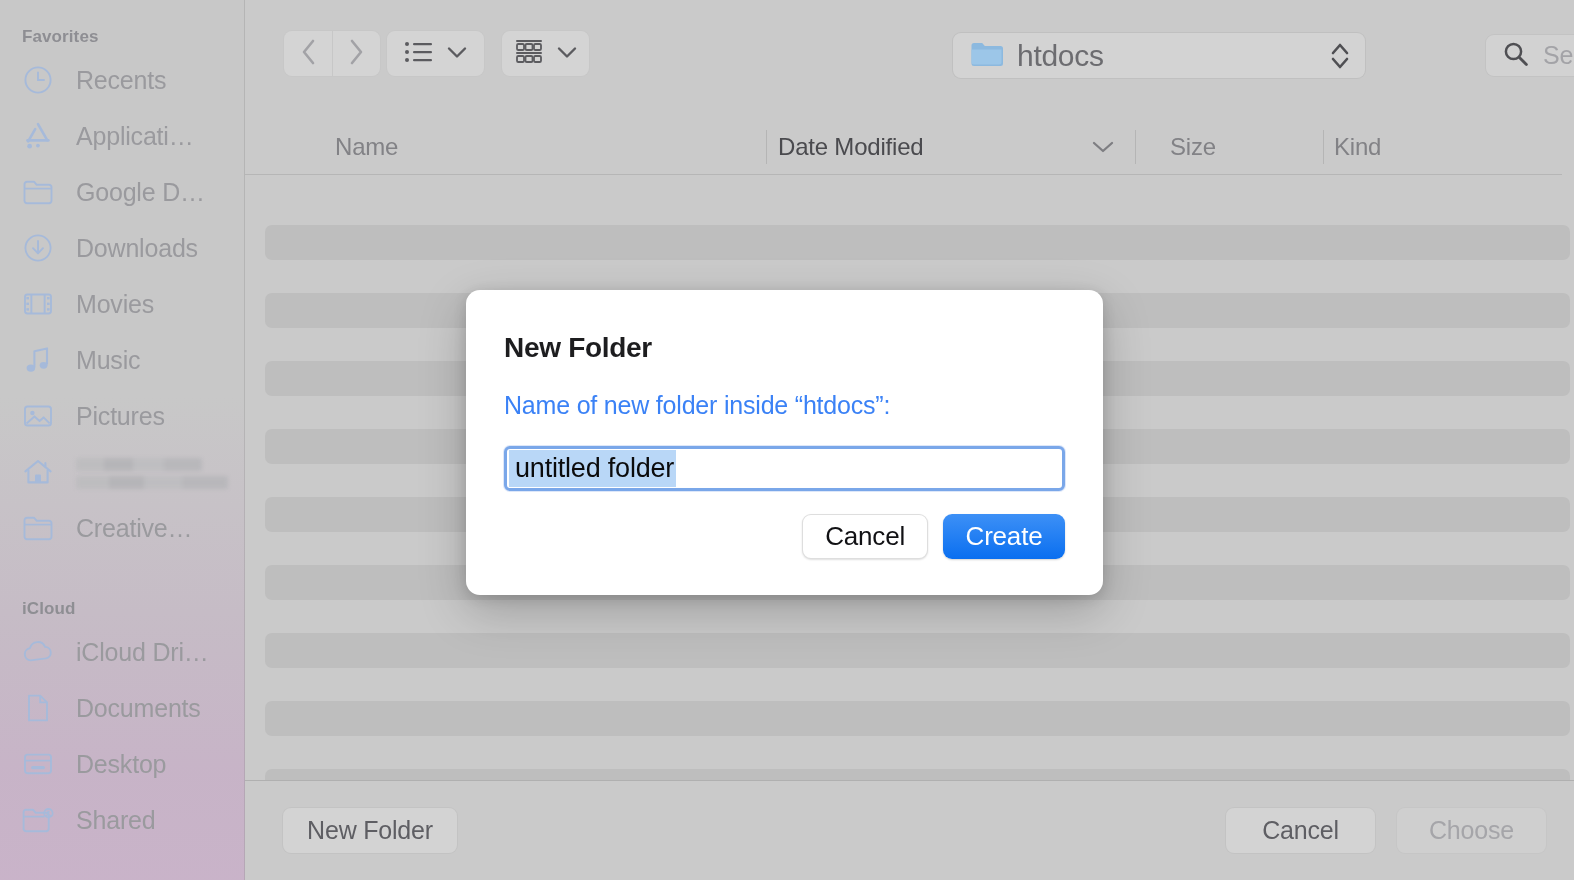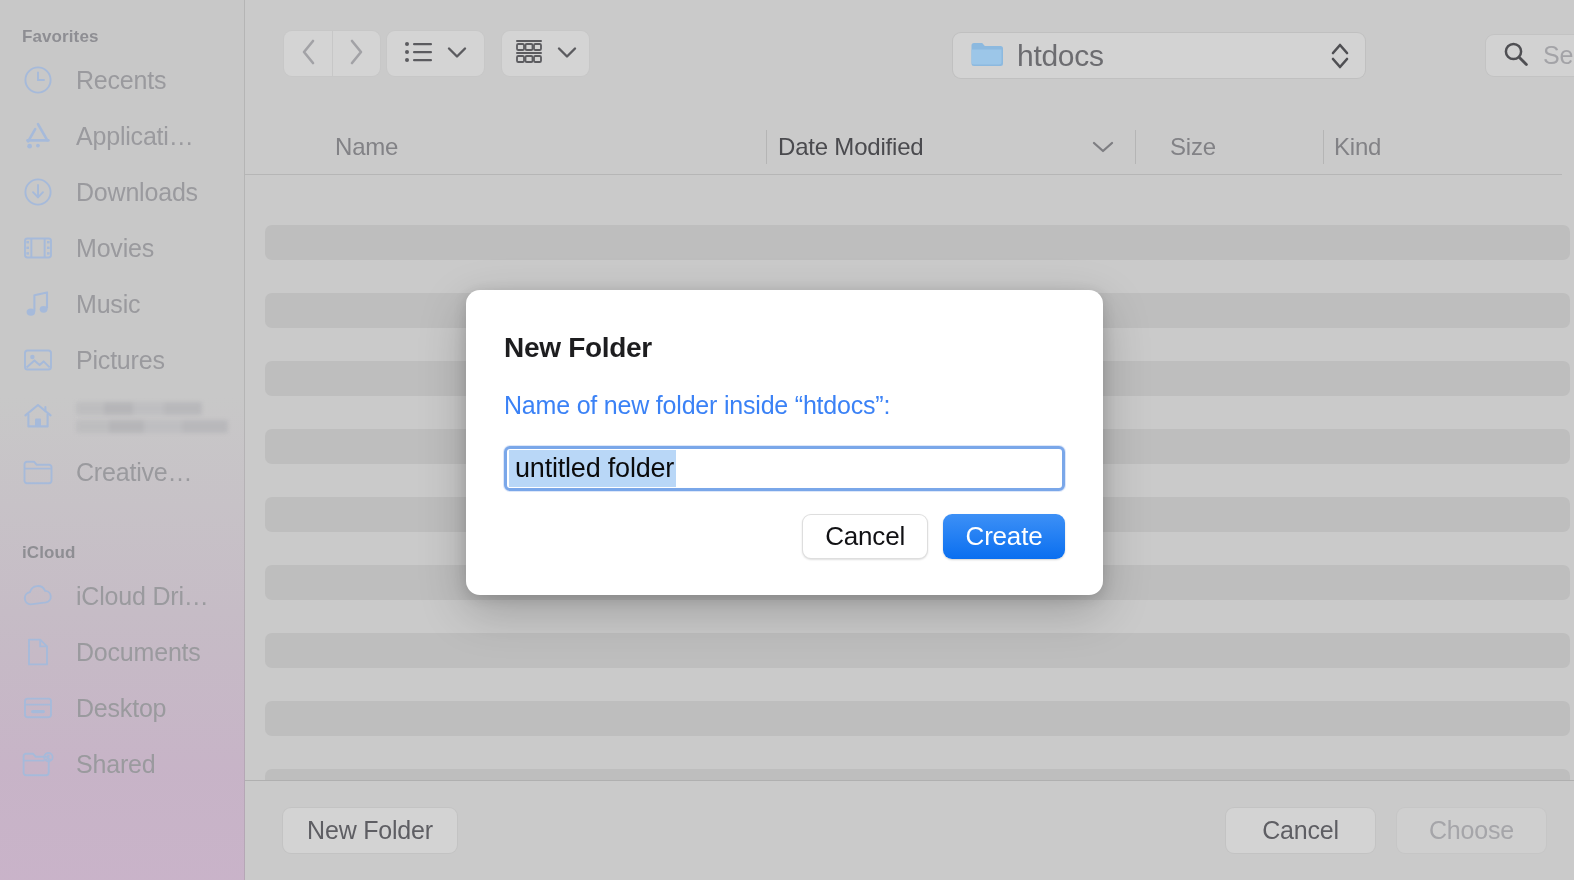--- a/index.html
+++ b/index.html
@@ -177,20 +177,29 @@
               <path d="M12.2 8.2 L5.2 20.4" stroke="#a6bada" stroke-width="2.6" stroke-linecap="round" fill="none"></path>
               <path d="M4.5 19.4 H25.4" stroke="#a6bada" stroke-width="2.6" stroke-linecap="round"></path>
               <circle cx="6.6" cy="25.2" r="2.4" fill="#a6bada"></circle>
               <circle cx="14.9" cy="24.6" r="1.9" fill="#a6bada"></circle>
             </svg>
           </span>
           <span class="sb-label">Applicati…</span>
         </div>
         <div class="sb-item">
           <span class="sb-icon">
+            <svg width="30" height="26" viewBox="0 0 30 26">
+              <path d="M1.5 5.2a2.4 2.4 0 0 1 2.4-2.4h7.3l2.5 3h12.4a2.4 2.4 0 0 1 2.4 2.4v13.6a2.4 2.4 0 0 1-2.4 2.4H3.9a2.4 2.4 0 0 1-2.4-2.4z" fill="none" stroke="#a6bada" stroke-width="1.9" stroke-linejoin="round"></path>
+              <path d="M1.6 9.6 H28.4" stroke="#a6bada" stroke-width="1.7"></path>
+            </svg>
+          </span>
+          <span class="sb-label">Google D…</span>
+        </div>
+        <div class="sb-item">
+          <span class="sb-icon">
             <svg width="30" height="30" viewBox="0 0 30 30">
               <circle cx="15" cy="15" r="12.6" fill="none" stroke="#a6bada" stroke-width="1.9"></circle>
               <path d="M15 8 V20" stroke="#a6bada" stroke-width="1.9" stroke-linecap="round"></path>
               <path d="M10 15.2 L15 20.4 L20 15.2" fill="none" stroke="#a6bada" stroke-width="1.9" stroke-linecap="round" stroke-linejoin="round"></path>
             </svg>
           </span>
           <span class="sb-label">Downloads</span>
         </div>
         <div class="sb-item">
           <span class="sb-icon">

